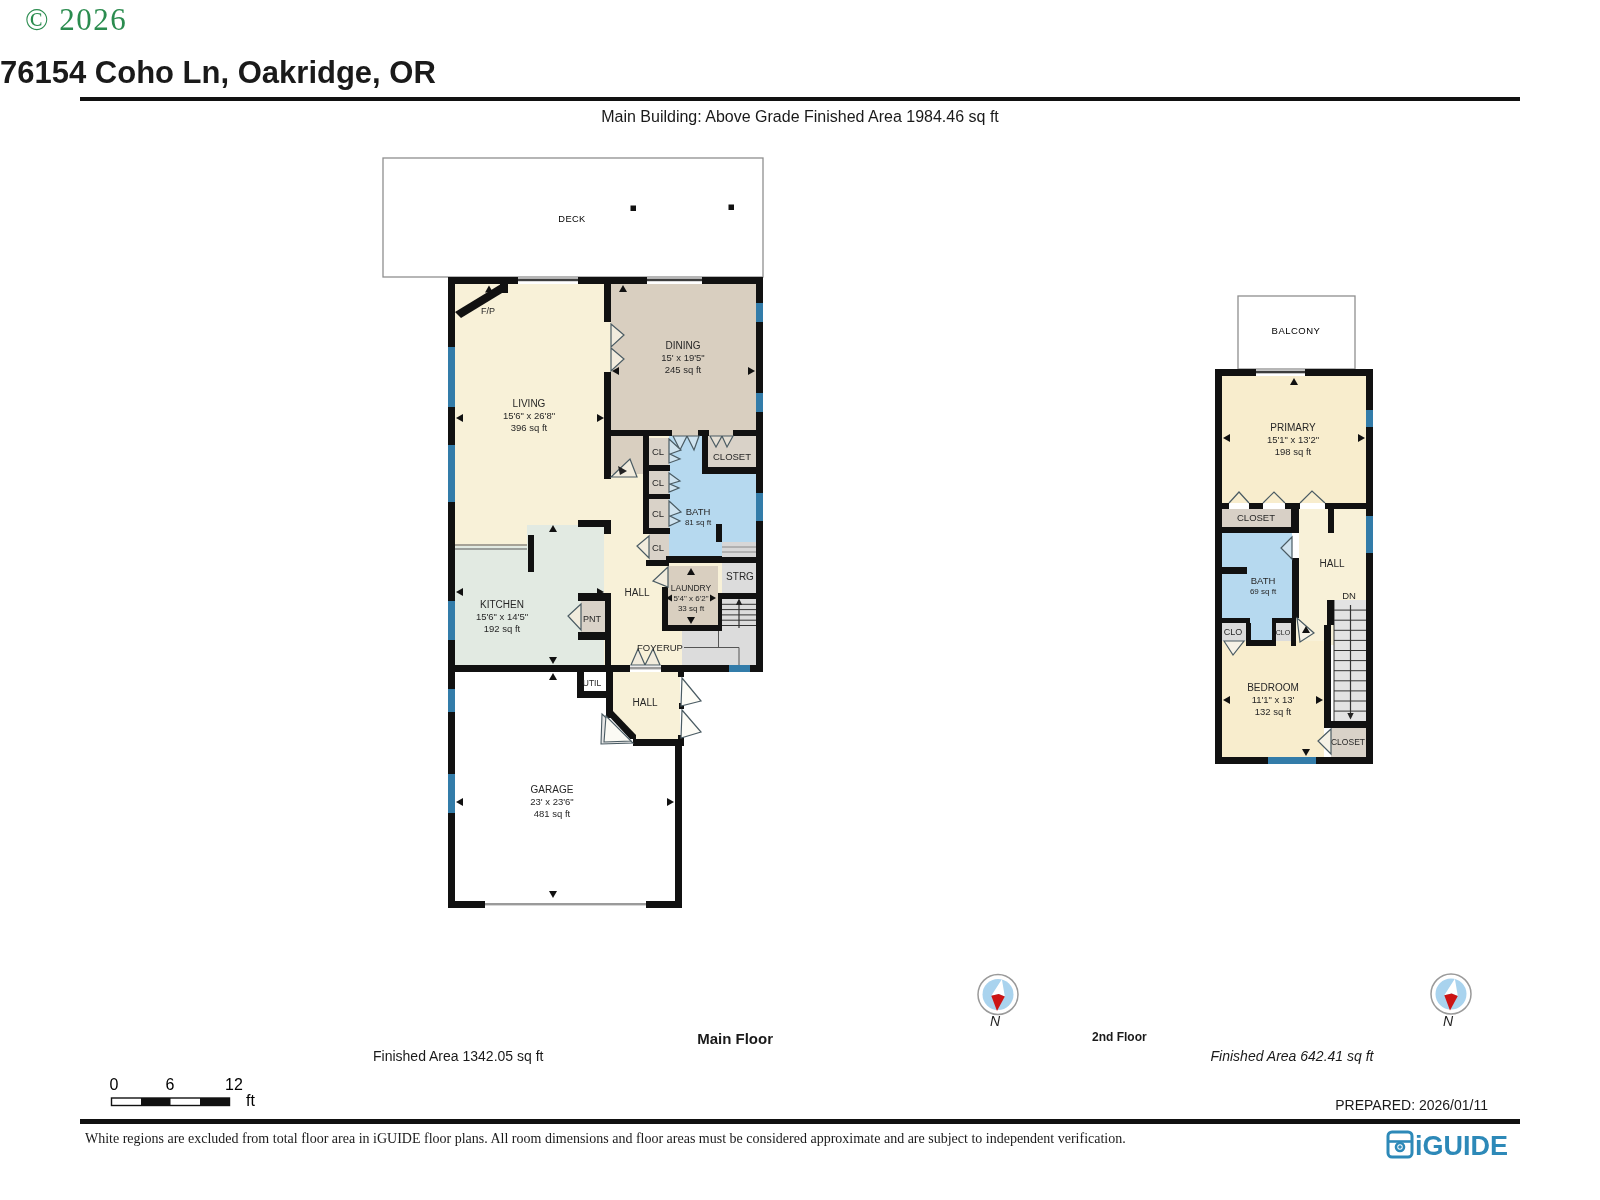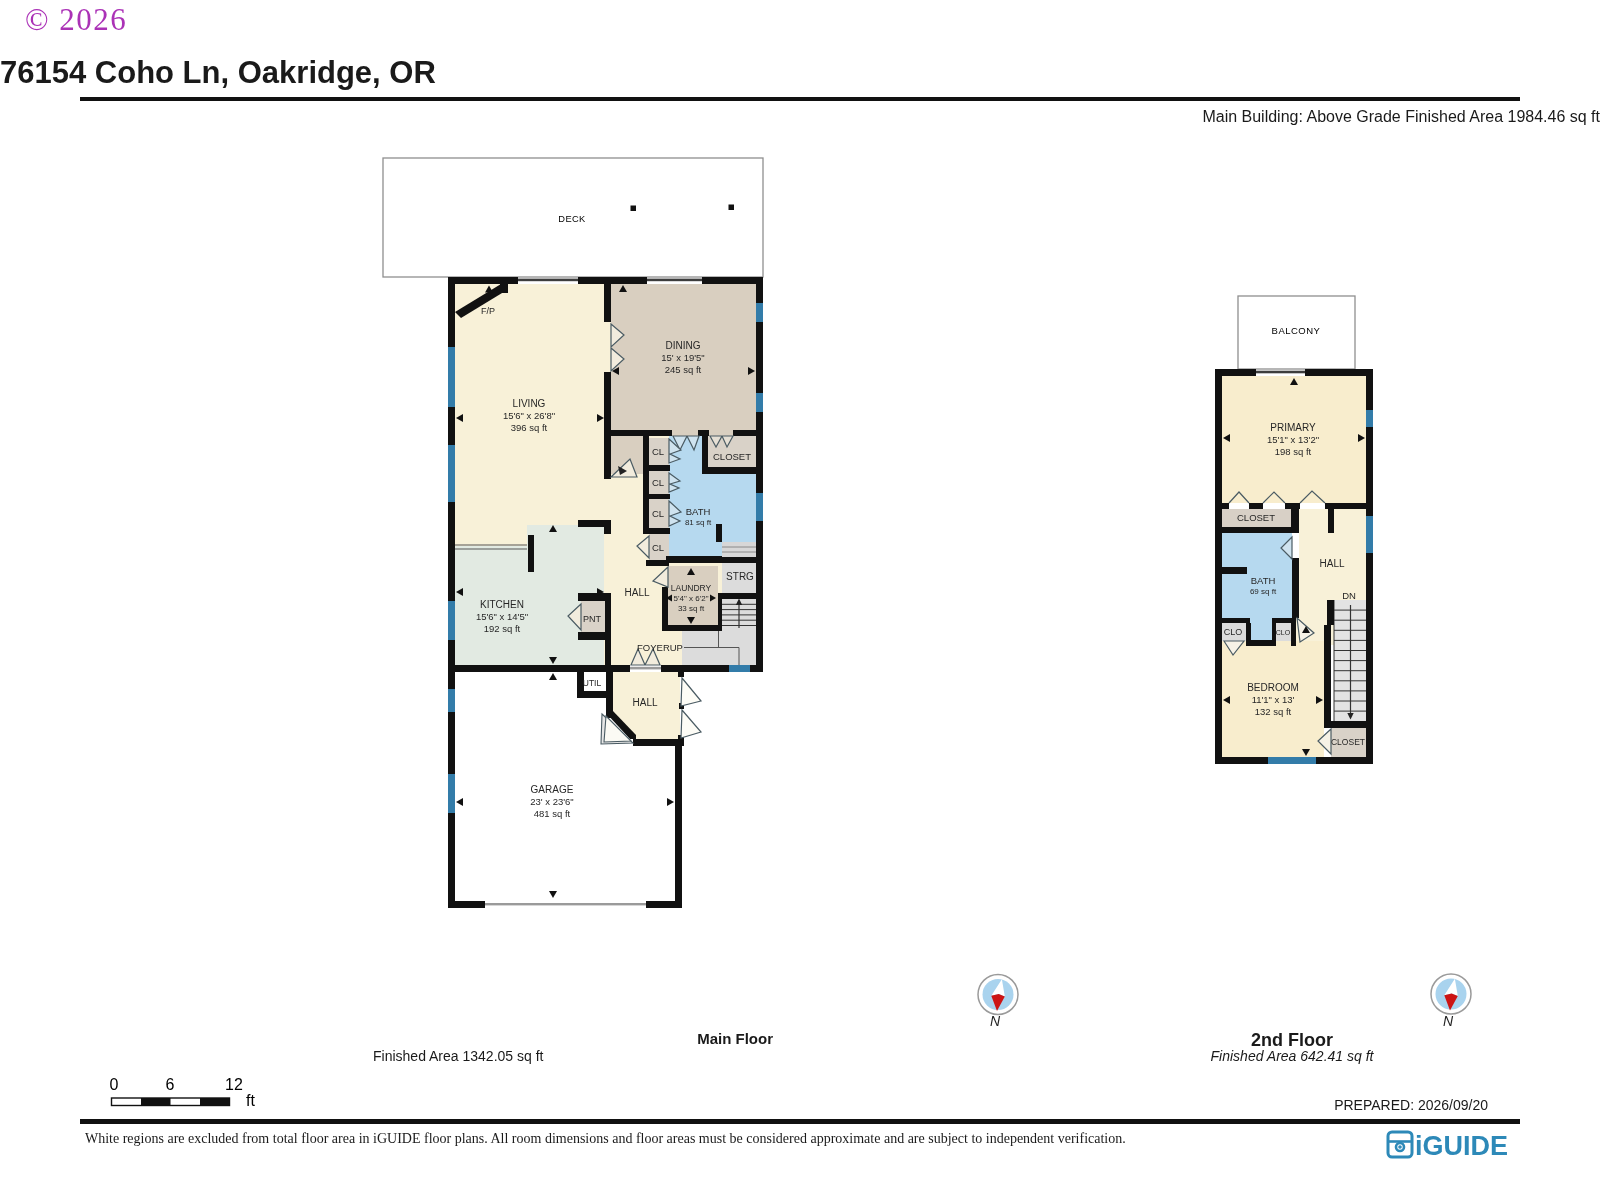--- a/index.html
+++ b/index.html
@@ -3,27 +3,27 @@
 <meta charset="utf-8">
 <style>
   html,body{margin:0;padding:0;background:#ffffff;width:1600px;height:1200px;overflow:hidden;}
   body{font-family:"Liberation Sans", sans-serif;color:#1a1a1a;position:relative;}
   .abs{position:absolute;}
   svg text{font-family:"Liberation Sans", sans-serif;}
 </style>
 </head>
 <body>
 
-<div class="abs" style="left:25px;top:2px;font-family:'Liberation Serif',serif;font-size:31px;color:#a21caf;opacity:0.9;letter-spacing:1.5px;">© 2026</div>
+<div class="abs" style="left:25px;top:2px;font-family:'Liberation Serif',serif;font-size:31px;color:#15803d;opacity:0.9;letter-spacing:1.5px;">© 2026</div>
 
 <div class="abs" style="left:0;top:55px;width:1600px;text-align:left;font-size:31px;font-weight:bold;">76154 Coho Ln, Oakridge, OR</div>
 
 <div class="abs" style="left:80px;top:97px;width:1440px;height:4px;background:#111;"></div>
 
-<div class="abs" style="left:0;top:108px;width:1600px;text-align:right;font-size:16px;">Main Building: Above Grade Finished Area 1984.46 sq ft</div>
+<div class="abs" style="left:0;top:108px;width:1600px;text-align:center;font-size:16px;">Main Building: Above Grade Finished Area 1984.46 sq ft</div>
 
 <svg class="abs" style="left:0;top:0;" width="1600" height="1200" viewBox="0 0 1600 1200">
 <g id="mainfloor">
 
 <g>
         <rect x="383" y="158" width="380" height="119" fill="#ffffff" stroke="#8f8f8f" stroke-width="1.3"></rect>
 <text x="572" y="221.5" font-size="9.3" text-anchor="middle" letter-spacing="0.4">DECK</text>
       </g>
 
 <rect x="630.5" y="205.5" width="5.5" height="5.5" fill="#111"></rect>
@@ -507,20 +507,20 @@
 </g>
 
 <text x="1415" y="1155" font-size="27" font-weight="bold" style="fill:#2d89b8" letter-spacing="0">iGUIDE</text>
 </g>
 
 </svg>
 
 <div class="abs" style="left:373px;top:1030px;width:400px;text-align:right;font-size:15px;font-weight:bold;">Main Floor</div>
 <div class="abs" style="left:373px;top:1048px;width:400px;text-align:left;font-size:14px;">Finished Area 1342.05 sq ft</div>
 
-<div class="abs" style="left:1092px;top:1030px;width:400px;text-align:center;font-size:18px;font-weight:bold;">2nd Floor</div>
+<div class="abs" style="left:1092px;top:1030px;width:400px;text-align:left;font-size:12px;font-weight:bold;">2nd Floor</div>
 <div class="abs" style="left:1092px;top:1048px;width:400px;text-align:center;font-size:14px;font-style:italic;">Finished Area 642.41 sq ft</div>
 
-<div class="abs" style="left:1188px;top:1097px;width:300px;text-align:right;font-size:14px;">PREPARED: 2026/09/20</div>
+<div class="abs" style="left:1188px;top:1097px;width:300px;text-align:right;font-size:14px;">PREPARED: 2026/01/11</div>
 
 <div class="abs" style="left:80px;top:1119px;width:1440px;height:4.5px;background:#111;"></div>
 
 <div class="abs" style="left:85px;top:1131px;font-size:14px;font-family:Liberation Serif, serif;">White regions are excluded from total floor area in iGUIDE floor plans. All room dimensions and floor areas must be considered approximate and are subject to independent verification.</div>
 
 </body></html>

